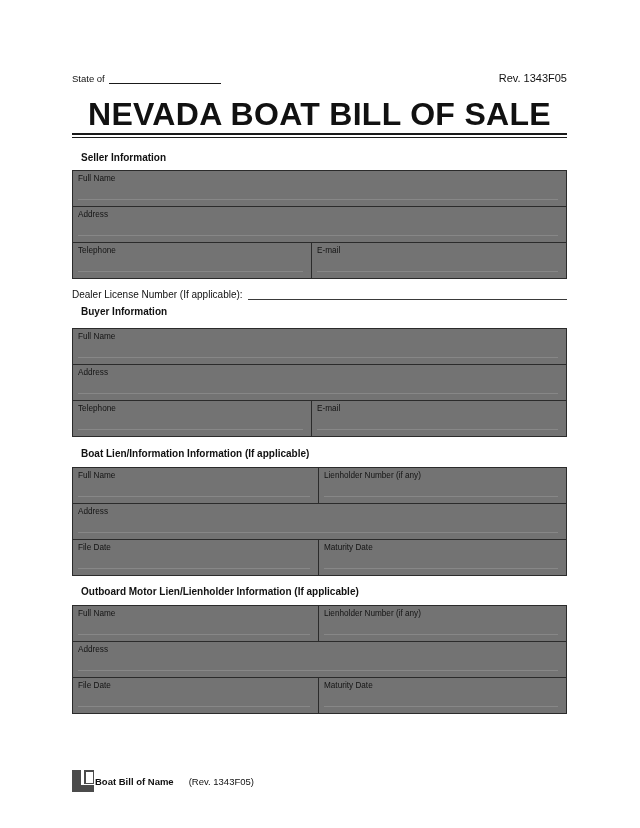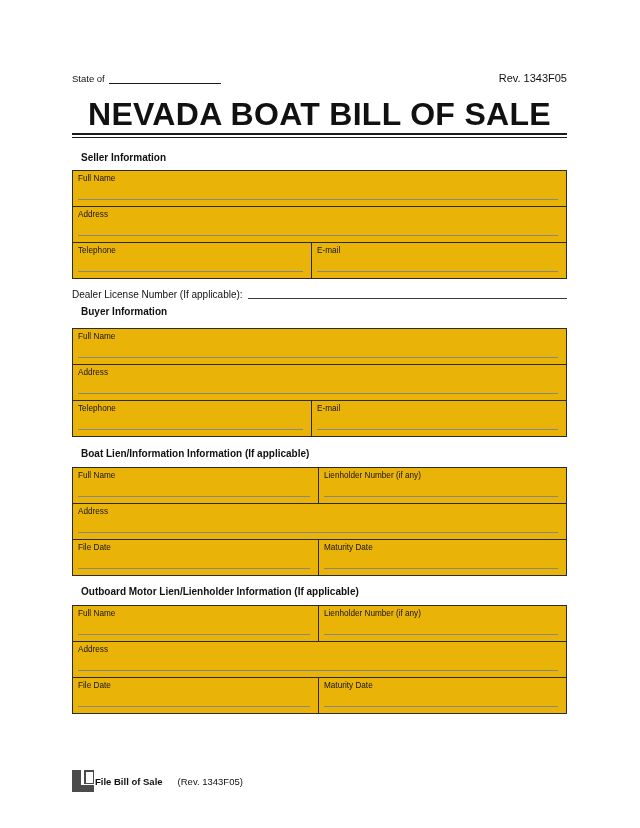--- a/index.html
+++ b/index.html
@@ -90,21 +90,21 @@
     padding-left: 9px;
   }
 
   
   .ftable {
     position: absolute;
     left: 0;
     width: 495px;
     border: 1.6px solid #2b2b2b;
     box-sizing: border-box;
-    background: #eab308;
+    background: #737373;
   }
   .frow {
     display: flex;
     border-bottom: 1.6px solid #2b2b2b;
     box-sizing: border-box;
   }
   .frow:last-child { border-bottom: none; }
 
   .fcell {
     position: relative;
@@ -136,21 +136,21 @@
   .split-a .split-left { flex: 0 0 239px; }
   .split-b .split-left { flex: 0 0 246px; }
 
   
   .dealer-line {
     position: absolute;
     left: 0;
     width: 495px;
     font-size: 10px;
     display: flex;
-    align-items: flex-start;
+    align-items: center;
     white-space: nowrap;
   }
   .dealer-blank {
     flex: 1 1 auto;
     border-bottom: 1.1px solid #3a3a3a;
     margin-left: 5px;
     height: 9px;
   }
 
   
@@ -333,18 +333,18 @@
     </div>
 
     <div class="footer">
       <span class="logo-mark">
         <span class="bar-v"></span>
         <span class="bar-h"></span>
         <span class="notch">
             <span class="notch-inner"></span>
           </span>
       </span>
-      <span class="footer-strong">File Bill of Sale</span>
+      <span class="footer-strong">Boat Bill of Name</span>
       <span class="footer-rev">(Rev. 1343F05)</span>
     </div>
 
   </div>
 </div>
 
 </body></html>

